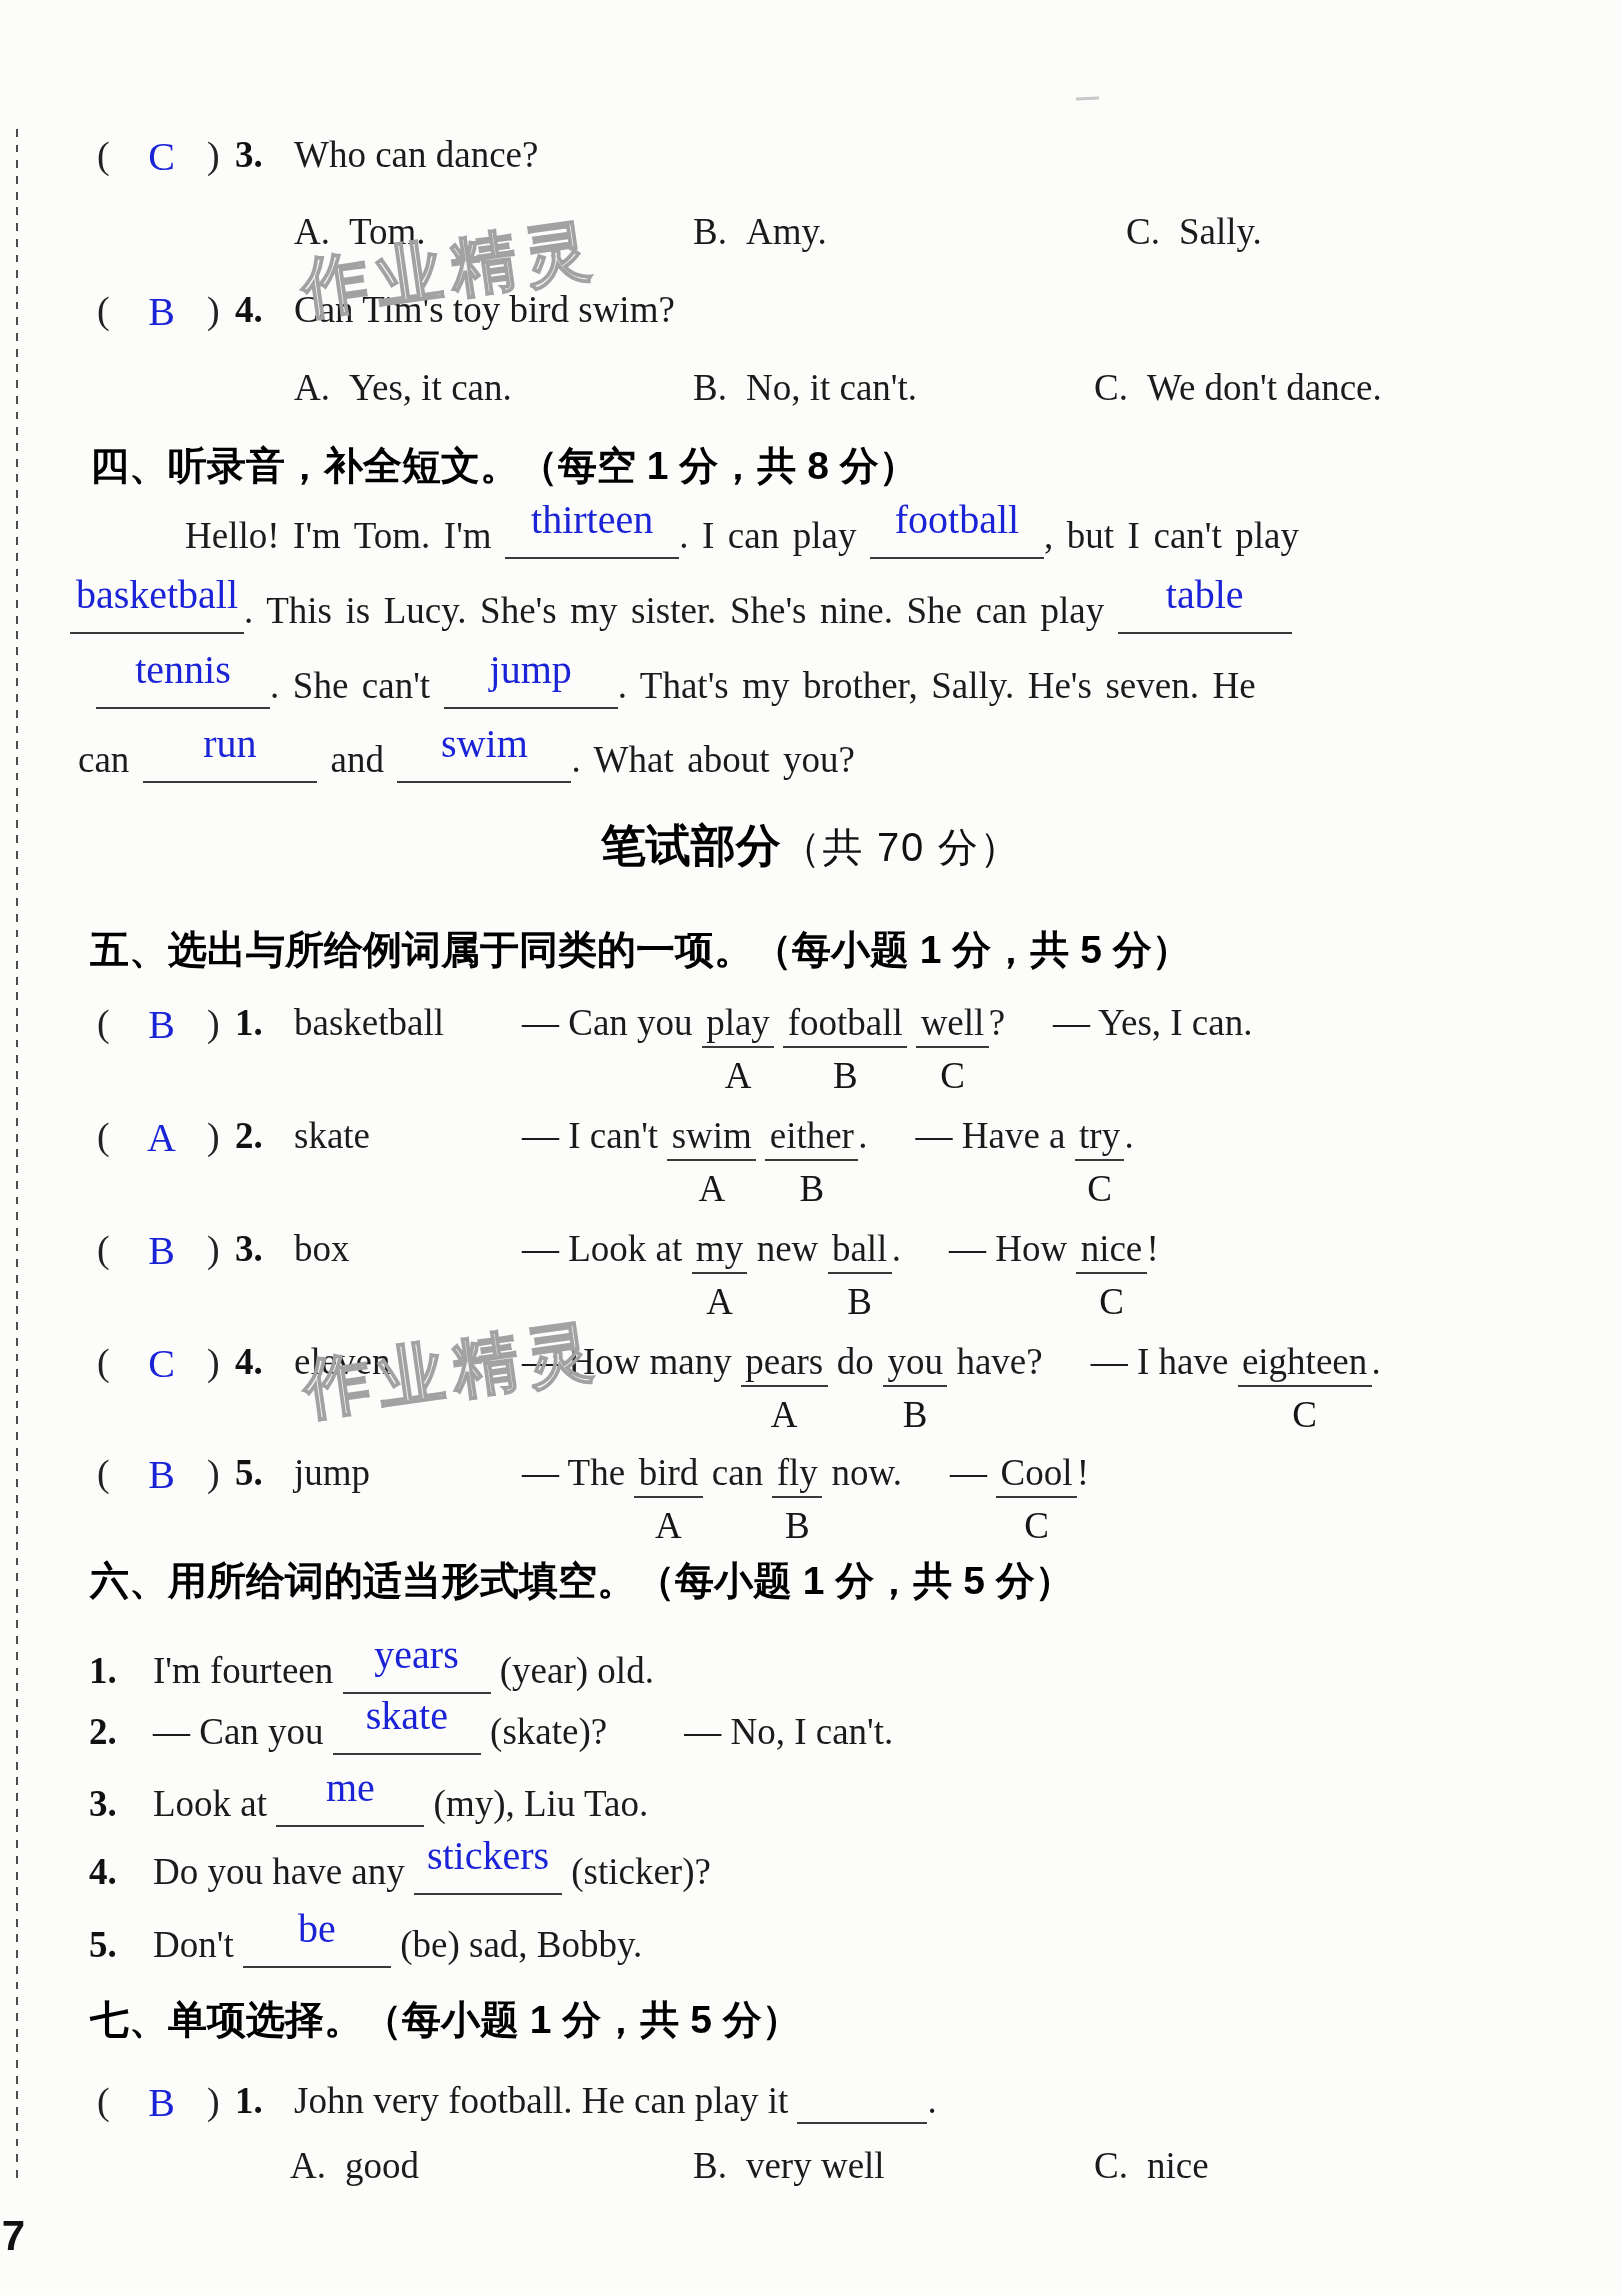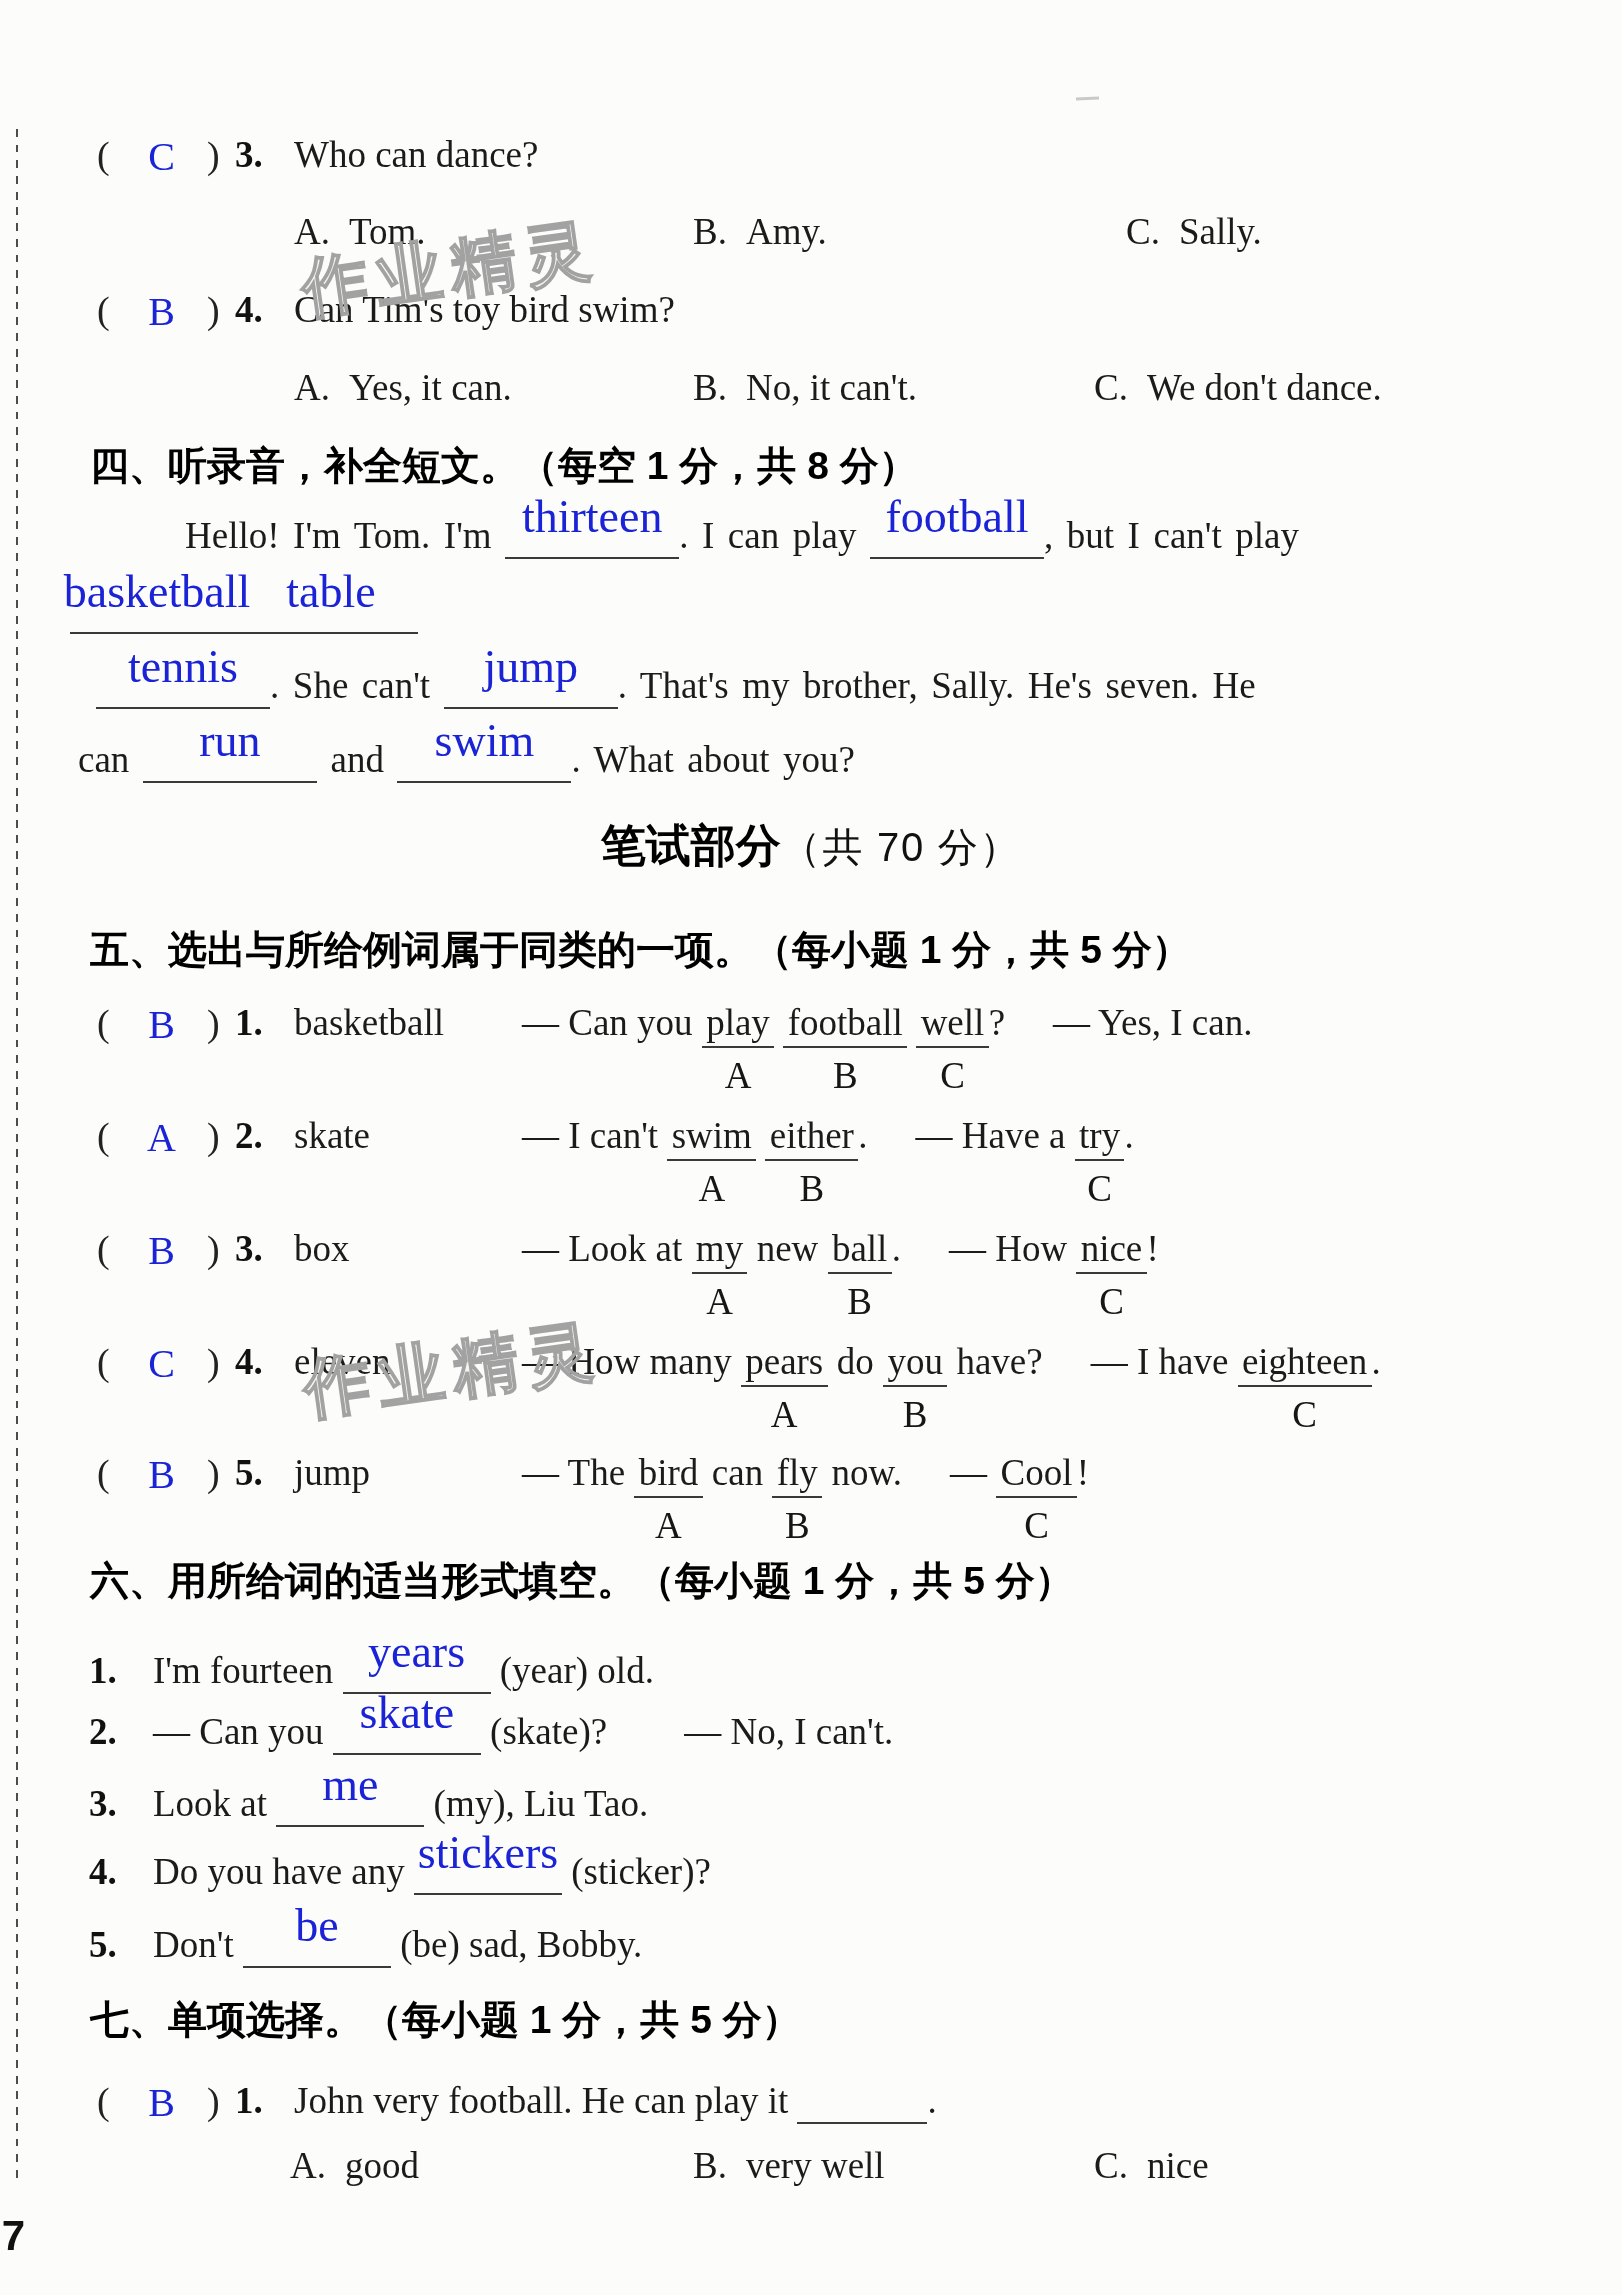--- a/index.html
+++ b/index.html
@@ -37,21 +37,21 @@
   .sent{white-space:nowrap;}
   .resp{margin-left:48px;}
   .blank{
     display:inline-block;position:relative;width:174px;height:40px;
     border-bottom:2.6px solid #3a3a3a;vertical-align:-11.3px;
   }
   .s6row .blank{width:148px;}
   .s7q .blank{width:130px;}
   .ansW{
     position:absolute;left:50%;bottom:12px;transform:translateX(-50%);
-    color:#1a23d6;font-size:46px;white-space:nowrap;word-spacing:normal;
+    color:#1a23d6;font-size:40px;white-space:nowrap;word-spacing:normal;
     font-family:"Liberation Serif","DejaVu Serif",serif;
     margin-top:13px;
   }
   .mk{display:inline-block;position:relative;border-bottom:2.6px solid #3a3a3a;padding:0 4.3px;}
   .ltr{
     position:absolute;top:100%;left:50%;transform:translateX(-50%);margin-top:7px;
     font-size:37px;color:#161616;
   }
   .opt .otext{margin-left:19px;position:static !important;}
   .opt .olabel{position:static !important;}
@@ -92,21 +92,21 @@
     <span class="qtext" style="left:294px">Can Tim's toy bird swim?</span>
   </div>
   <div class="row" style="top:365px">
     <span class="opt" style="left:294px"><span class="olabel">A.</span><span class="otext">Yes, it can.</span></span>
     <span class="opt" style="left:693px"><span class="olabel">B.</span><span class="otext">No, it can't.</span></span>
     <span class="opt" style="left:1094px"><span class="olabel">C.</span><span class="otext">We don't dance.</span></span>
   </div>
 
   <div class="heading" style="top:439px;left:90px">四、听录音，补全短文。（每空 1 分，共 8 分）</div>
   <div class="prow" style="top:513px;left:185px"><span class="txt">Hello! I'm Tom. I'm </span><span class="blank"><span class="ansW">thirteen</span></span><span class="txt">. I can play </span><span class="blank"><span class="ansW">football</span></span><span class="txt">, but I can't play</span></div>
-  <div class="prow" style="top:588px;left:70px"><span class="blank"><span class="ansW">basketball</span></span><span class="blank"><span class="ansW">table</span></span></div>
+  <div class="prow" style="top:588px;left:70px"><span class="blank"><span class="ansW">basketball</span></span><span class="txt">. This is Lucy. She's my sister. She's nine. She can play </span><span class="blank"><span class="ansW">table</span></span></div>
   <div class="prow" style="top:663px;left:96px"><span class="blank"><span class="ansW">tennis</span></span><span class="txt">. She can't </span><span class="blank"><span class="ansW">jump</span></span><span class="txt">. That's my brother, Sally. He's seven. He</span></div>
   <div class="prow" style="top:737px;left:78px"><span class="txt">can </span><span class="blank"><span class="ansW">run</span></span><span class="txt"> and </span><span class="blank"><span class="ansW">swim</span></span><span class="txt">. What about you?</span></div>
 
   <div class="row banner" style="top:818px">
     <span class="btitle">笔试部分</span><span class="bscore">（共 70 分）</span>
   </div>
 
   <div class="heading" style="top:923px;left:90px">五、选出与所给例词属于同类的一项。（每小题 1 分，共 5 分）</div>
 
   <div class="row" style="top:1000px">

